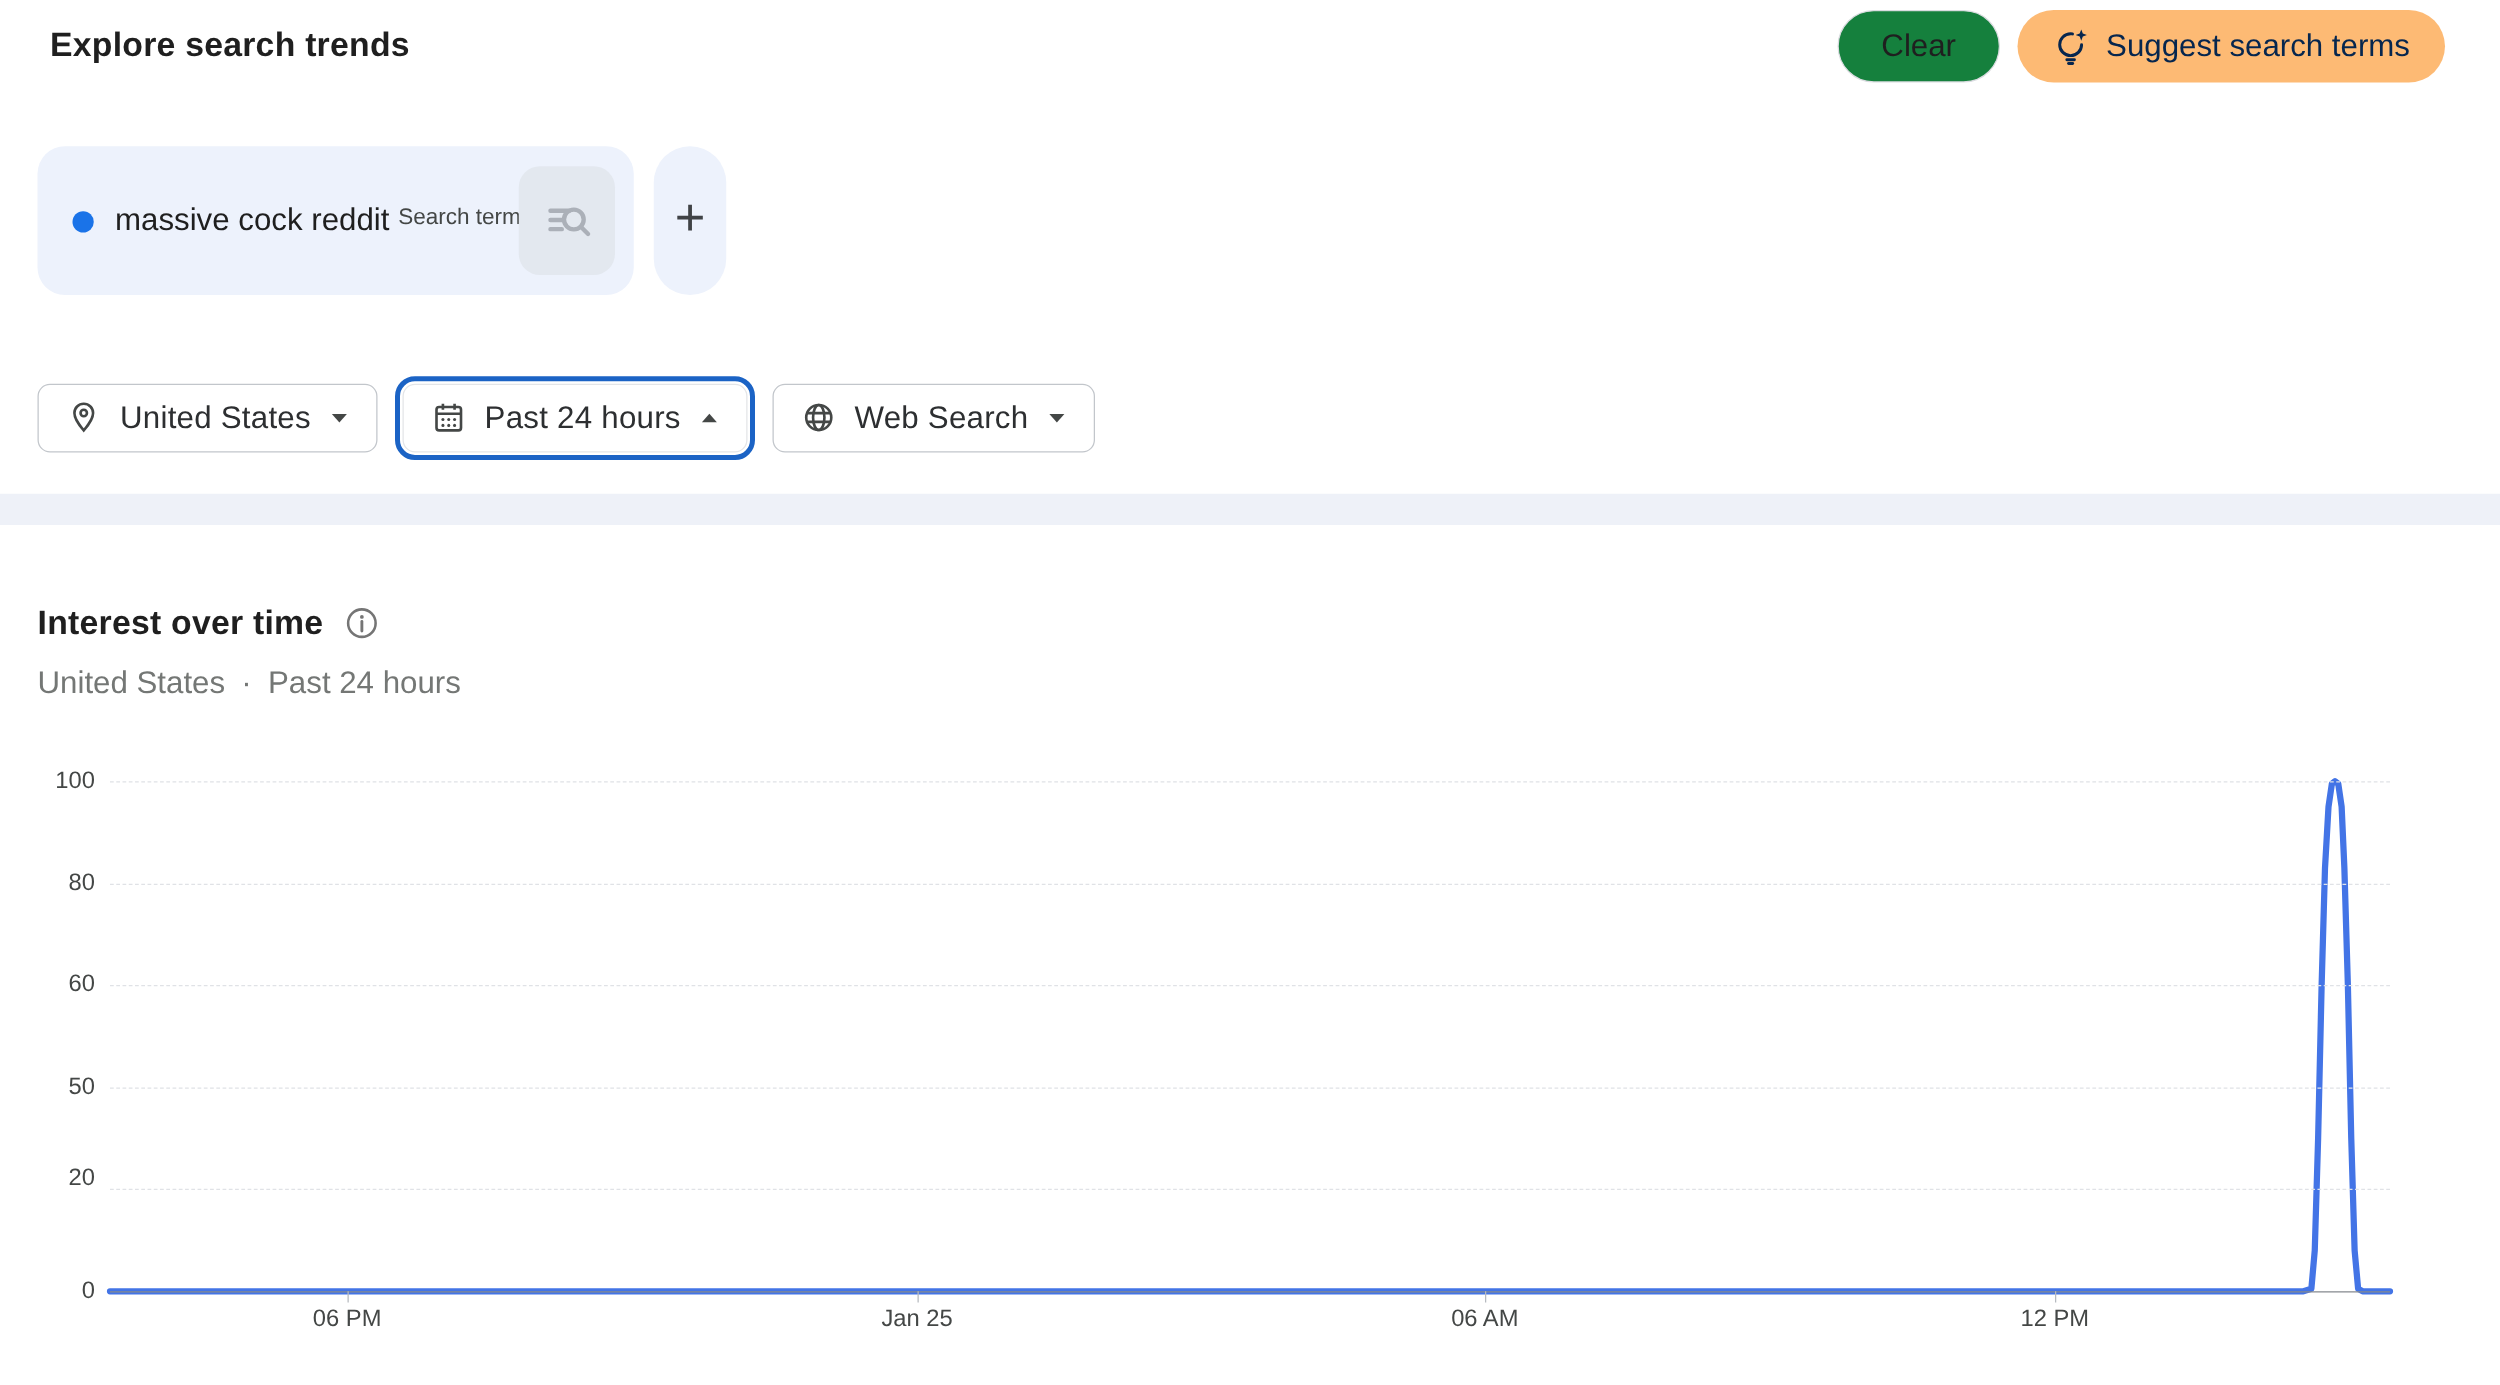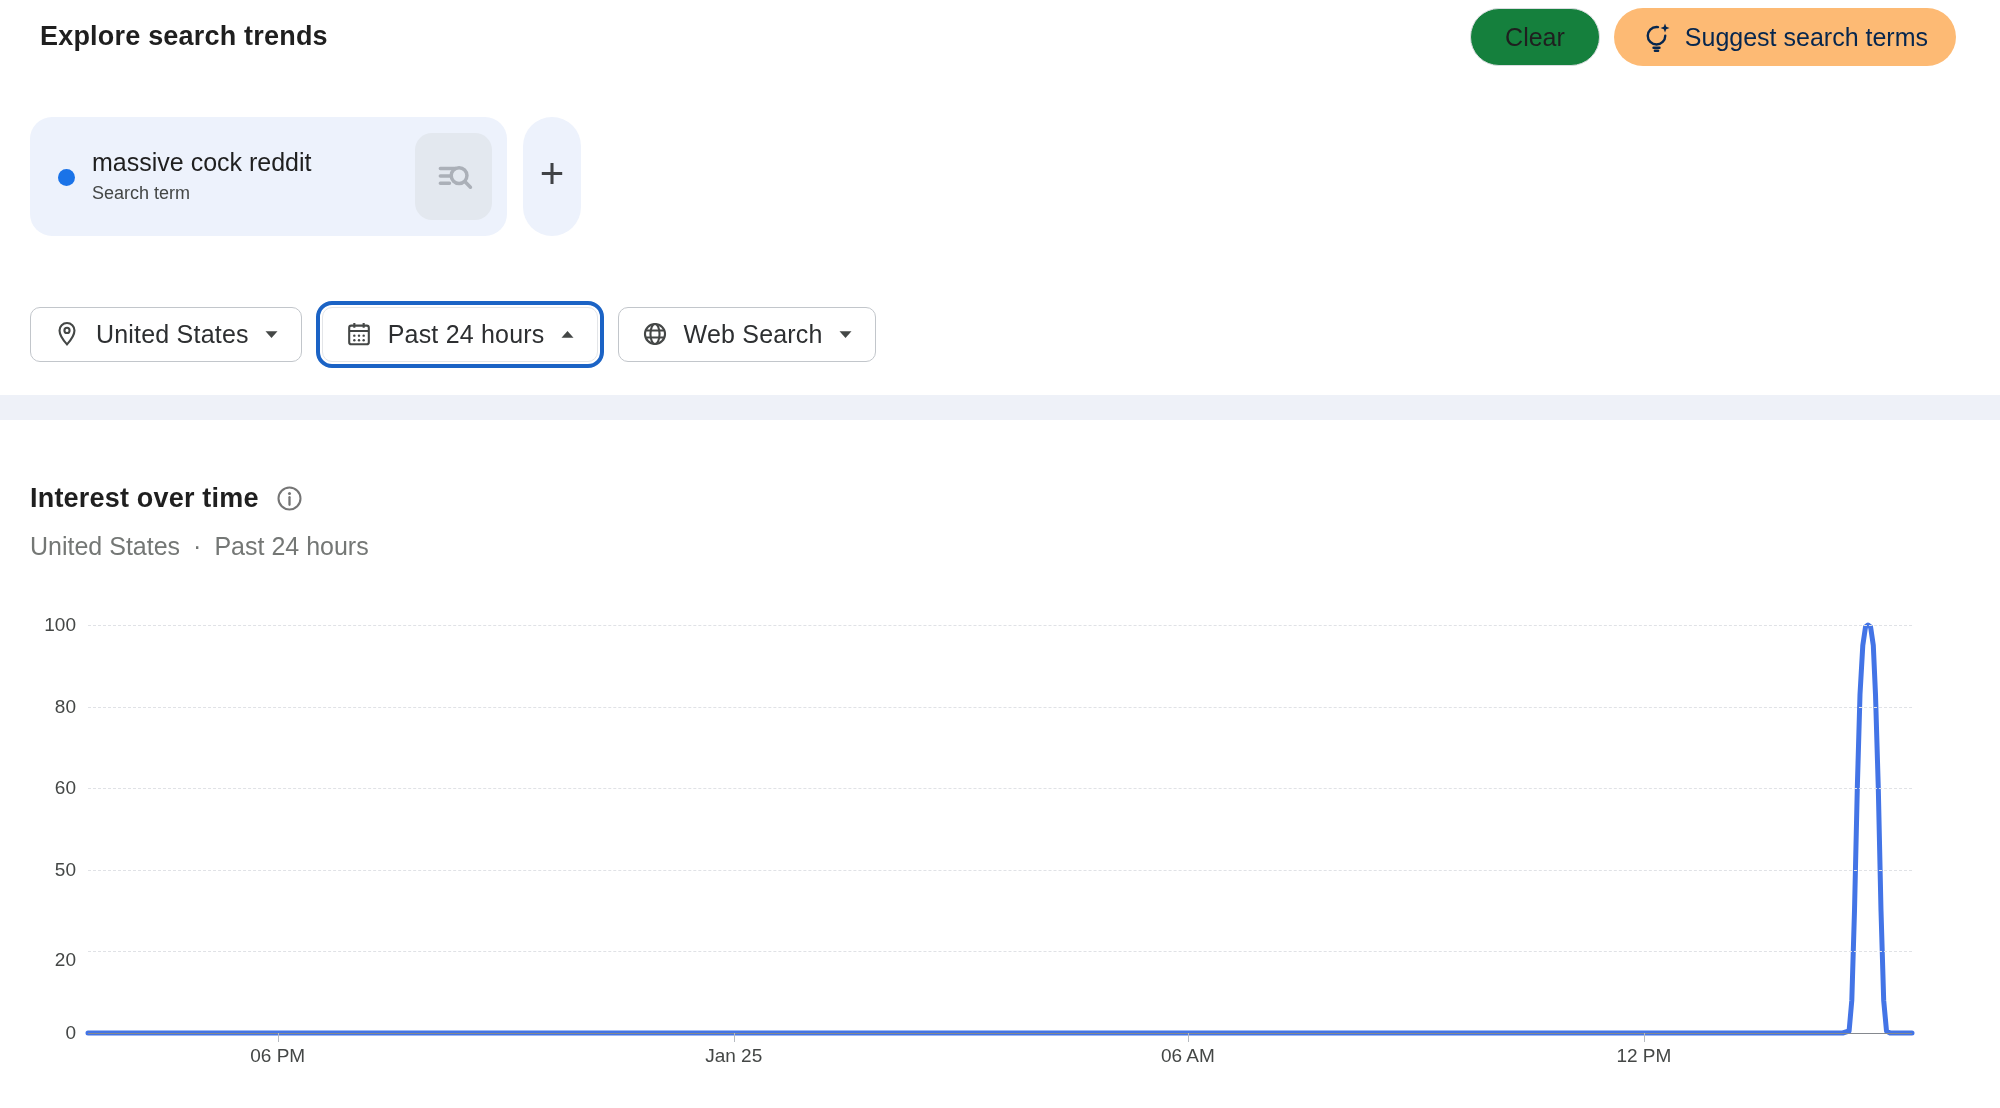--- a/index.html
+++ b/index.html
@@ -13,21 +13,21 @@
              font-family:inherit;font-size:25px;color:#1f1f1f;display:flex;align-items:center;cursor:pointer;}
   .btn-suggest{height:58px;padding:0 28px;border-radius:29px;border:none;background:#fdba74;
                font-family:inherit;font-size:25px;font-weight:500;color:#06264e;
                display:flex;align-items:center;gap:13px;cursor:pointer;}
 
   
   .terms-row{position:absolute;left:30px;top:117px;display:flex;gap:16px;}
   .term-chip{position:relative;width:477px;height:119px;border-radius:22px;background:#edf2fc;
              display:flex;align-items:center;padding-left:28px;box-sizing:border-box;cursor:pointer;}
   .term-dot{width:17px;height:17px;border-radius:50%;background:#1a73e8;flex:0 0 auto;margin-right:17px;margin-top:2px;}
-  .term-texts{display:flex;flex-direction:column;gap:7px;}
+  .term-texts{display:flex;flex-direction:row;gap:7px;}
   .term-title{font-size:25px;font-weight:500;color:#1f1f1f;line-height:1.1;}
   .term-sub{font-size:18px;color:#444746;}
   .term-search-btn{position:absolute;right:15px;top:16px;width:77px;height:87px;border:none;border-radius:17px;
                    background:#e3e8ef;display:flex;align-items:center;justify-content:center;cursor:pointer;}
   .add-term{width:58px;height:119px;border:none;border-radius:29px;background:#edf2fc;
             font-family:inherit;font-size:42px;font-weight:300;color:#404346;display:flex;
             align-items:center;justify-content:center;cursor:pointer;line-height:1;padding-bottom:6px;box-sizing:border-box;}
 
   
   .filters{position:absolute;left:30px;top:300px;display:flex;gap:14px;align-items:center;height:68px;}
@@ -171,21 +171,21 @@
   </div>
   <div class="interest-sub">
     <span>United States</span>
     <span>·</span>
     <span>Past 24 hours</span>
   </div>
 
   <div class="chart">
     <div class="y-axis" id="y-axis">
         <div class="y-label" style="top: 408px;">0</div>
-        <div class="y-label" style="top: 335px;">20</div>
+        <div class="y-label" style="top: 318px;">20</div>
         <div class="y-label" style="top: 244.8px;">50</div>
         <div class="y-label" style="top: 163.2px;">60</div>
         <div class="y-label" style="top: 81.6px;">80</div>
         <div class="y-label" style="top: 0px;">100</div>
       </div>
     <div class="plot" id="plot">
       <svg class="trend" id="trend-svg" width="1824" height="408" viewBox="0 0 1824 408" preserveAspectRatio="none">
         <polyline id="trend-line" fill="none" stroke-width="5" stroke-linecap="round" stroke-linejoin="round" points="0.0,408.0 1754.7,408.0 1761.1,406.0 1763.8,375.4 1766.5,285.6 1769.3,163.2 1772.0,69.4 1774.8,20.4 1777.5,2.0 1780.0,0.0 1782.6,2.0 1785.3,20.4 1787.5,69.4 1790.3,163.2 1793.0,285.6 1795.7,375.4 1798.5,406.0 1802.1,408.0 1824.0,408.0" stroke="#4374e6"></polyline>
       </svg>
     <div class="baseline" style="top: 408px;"></div>

